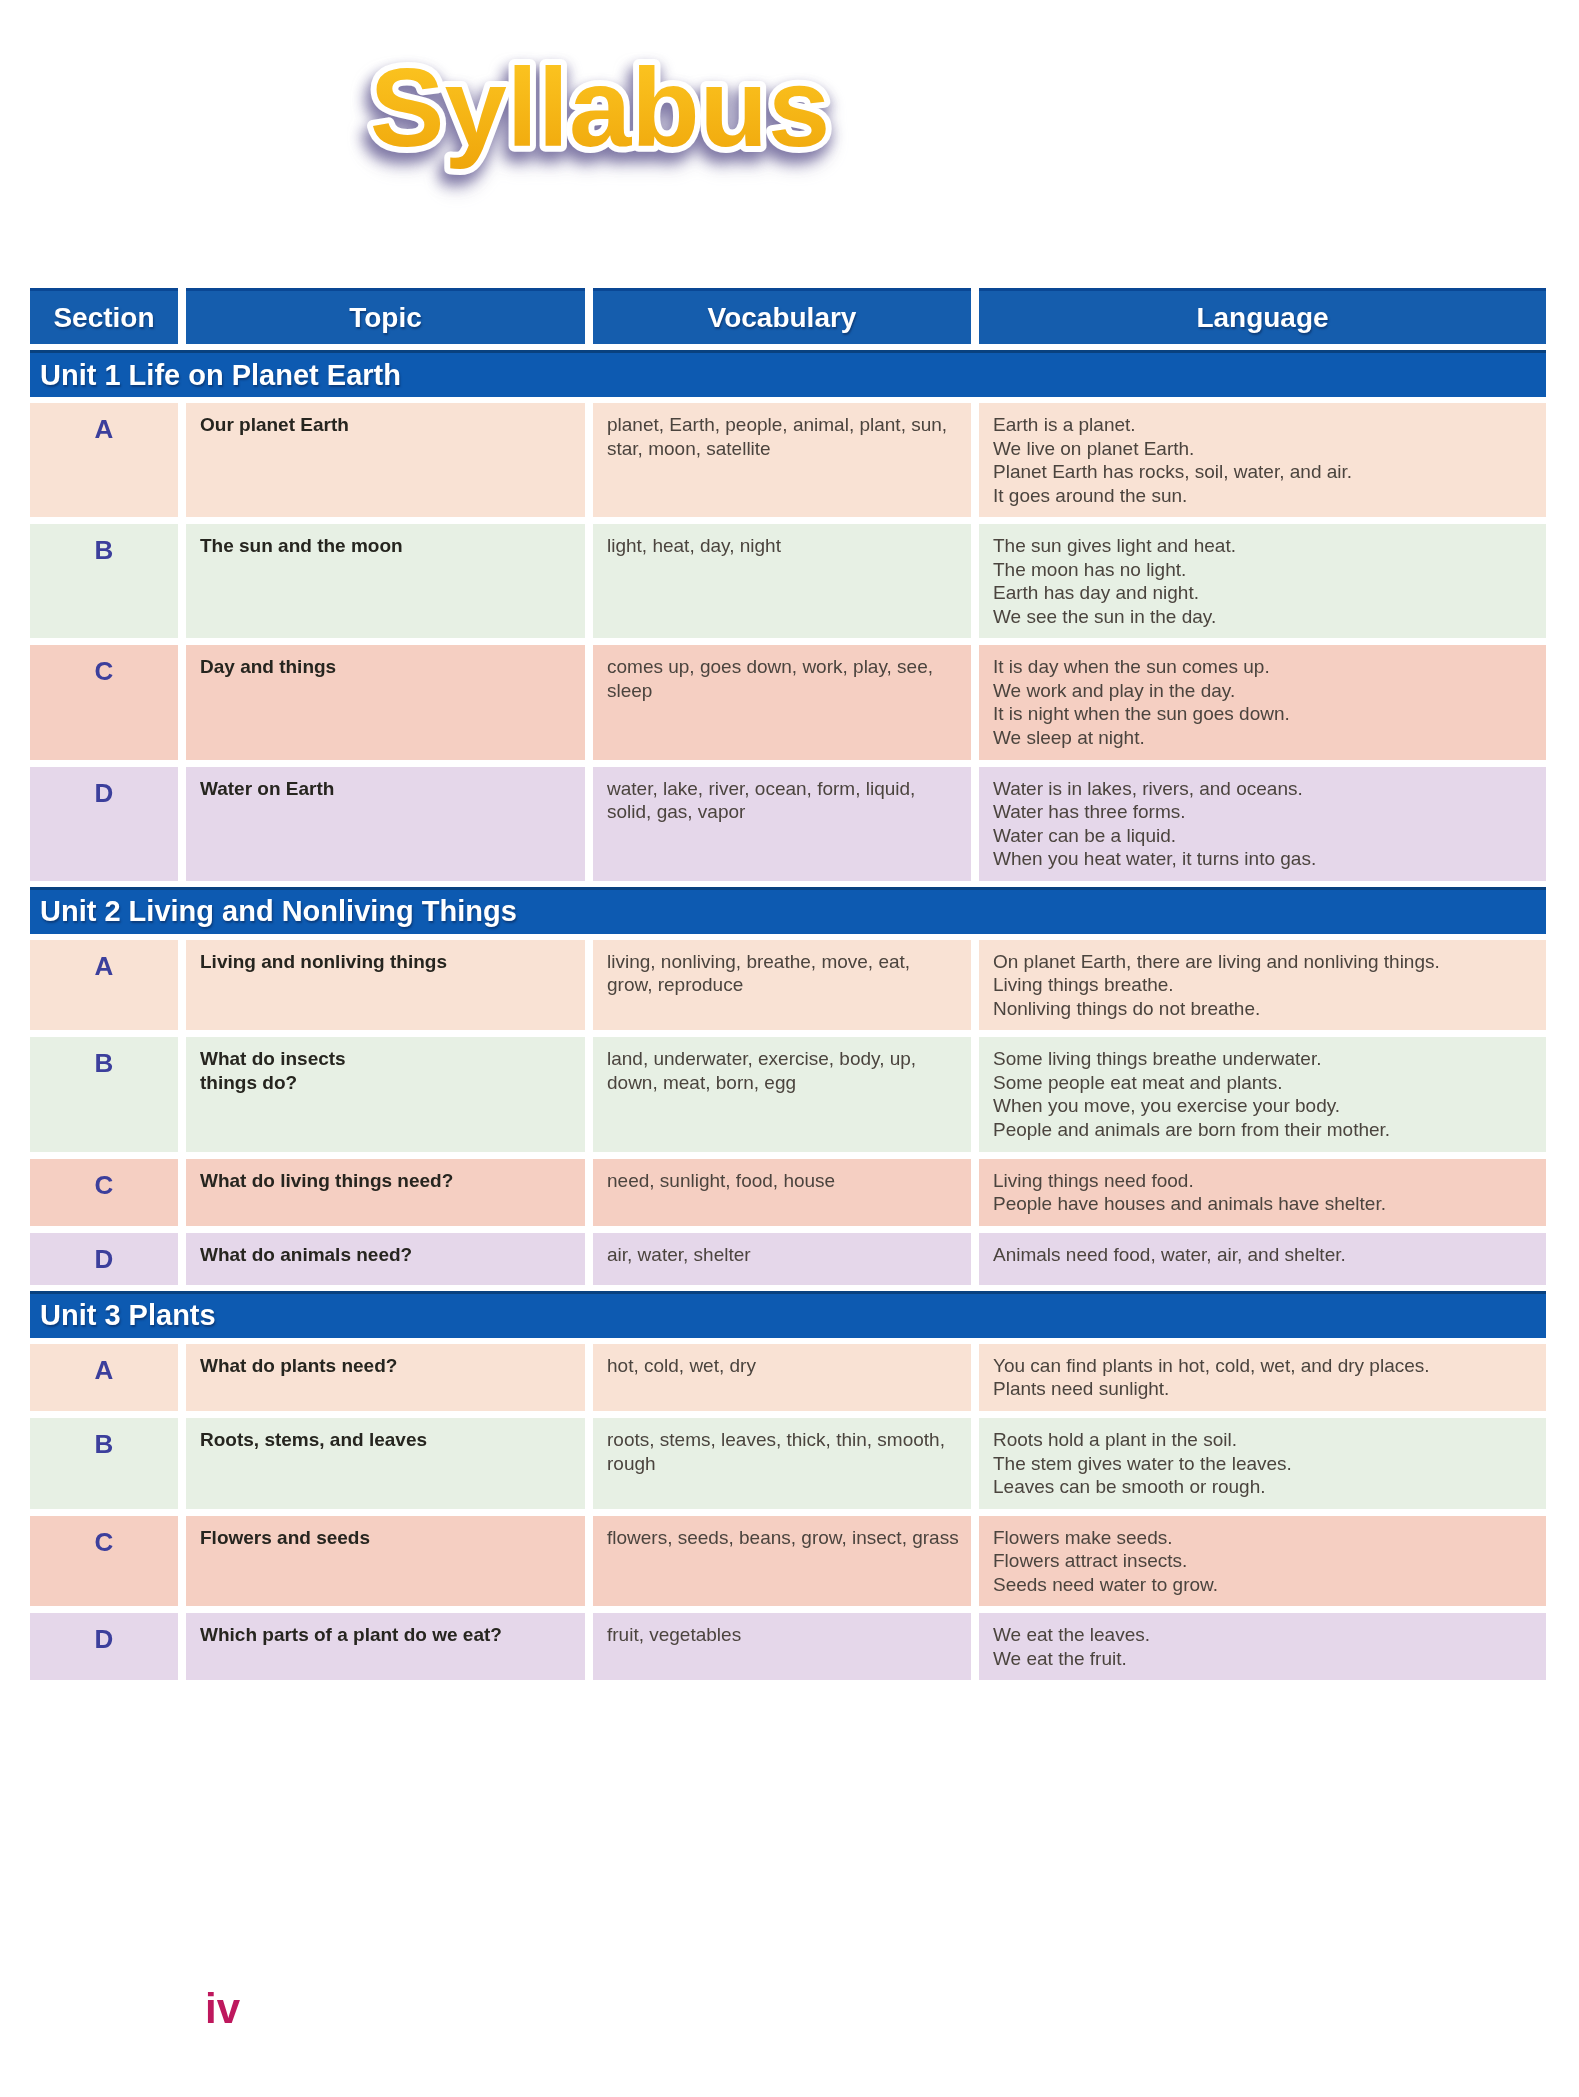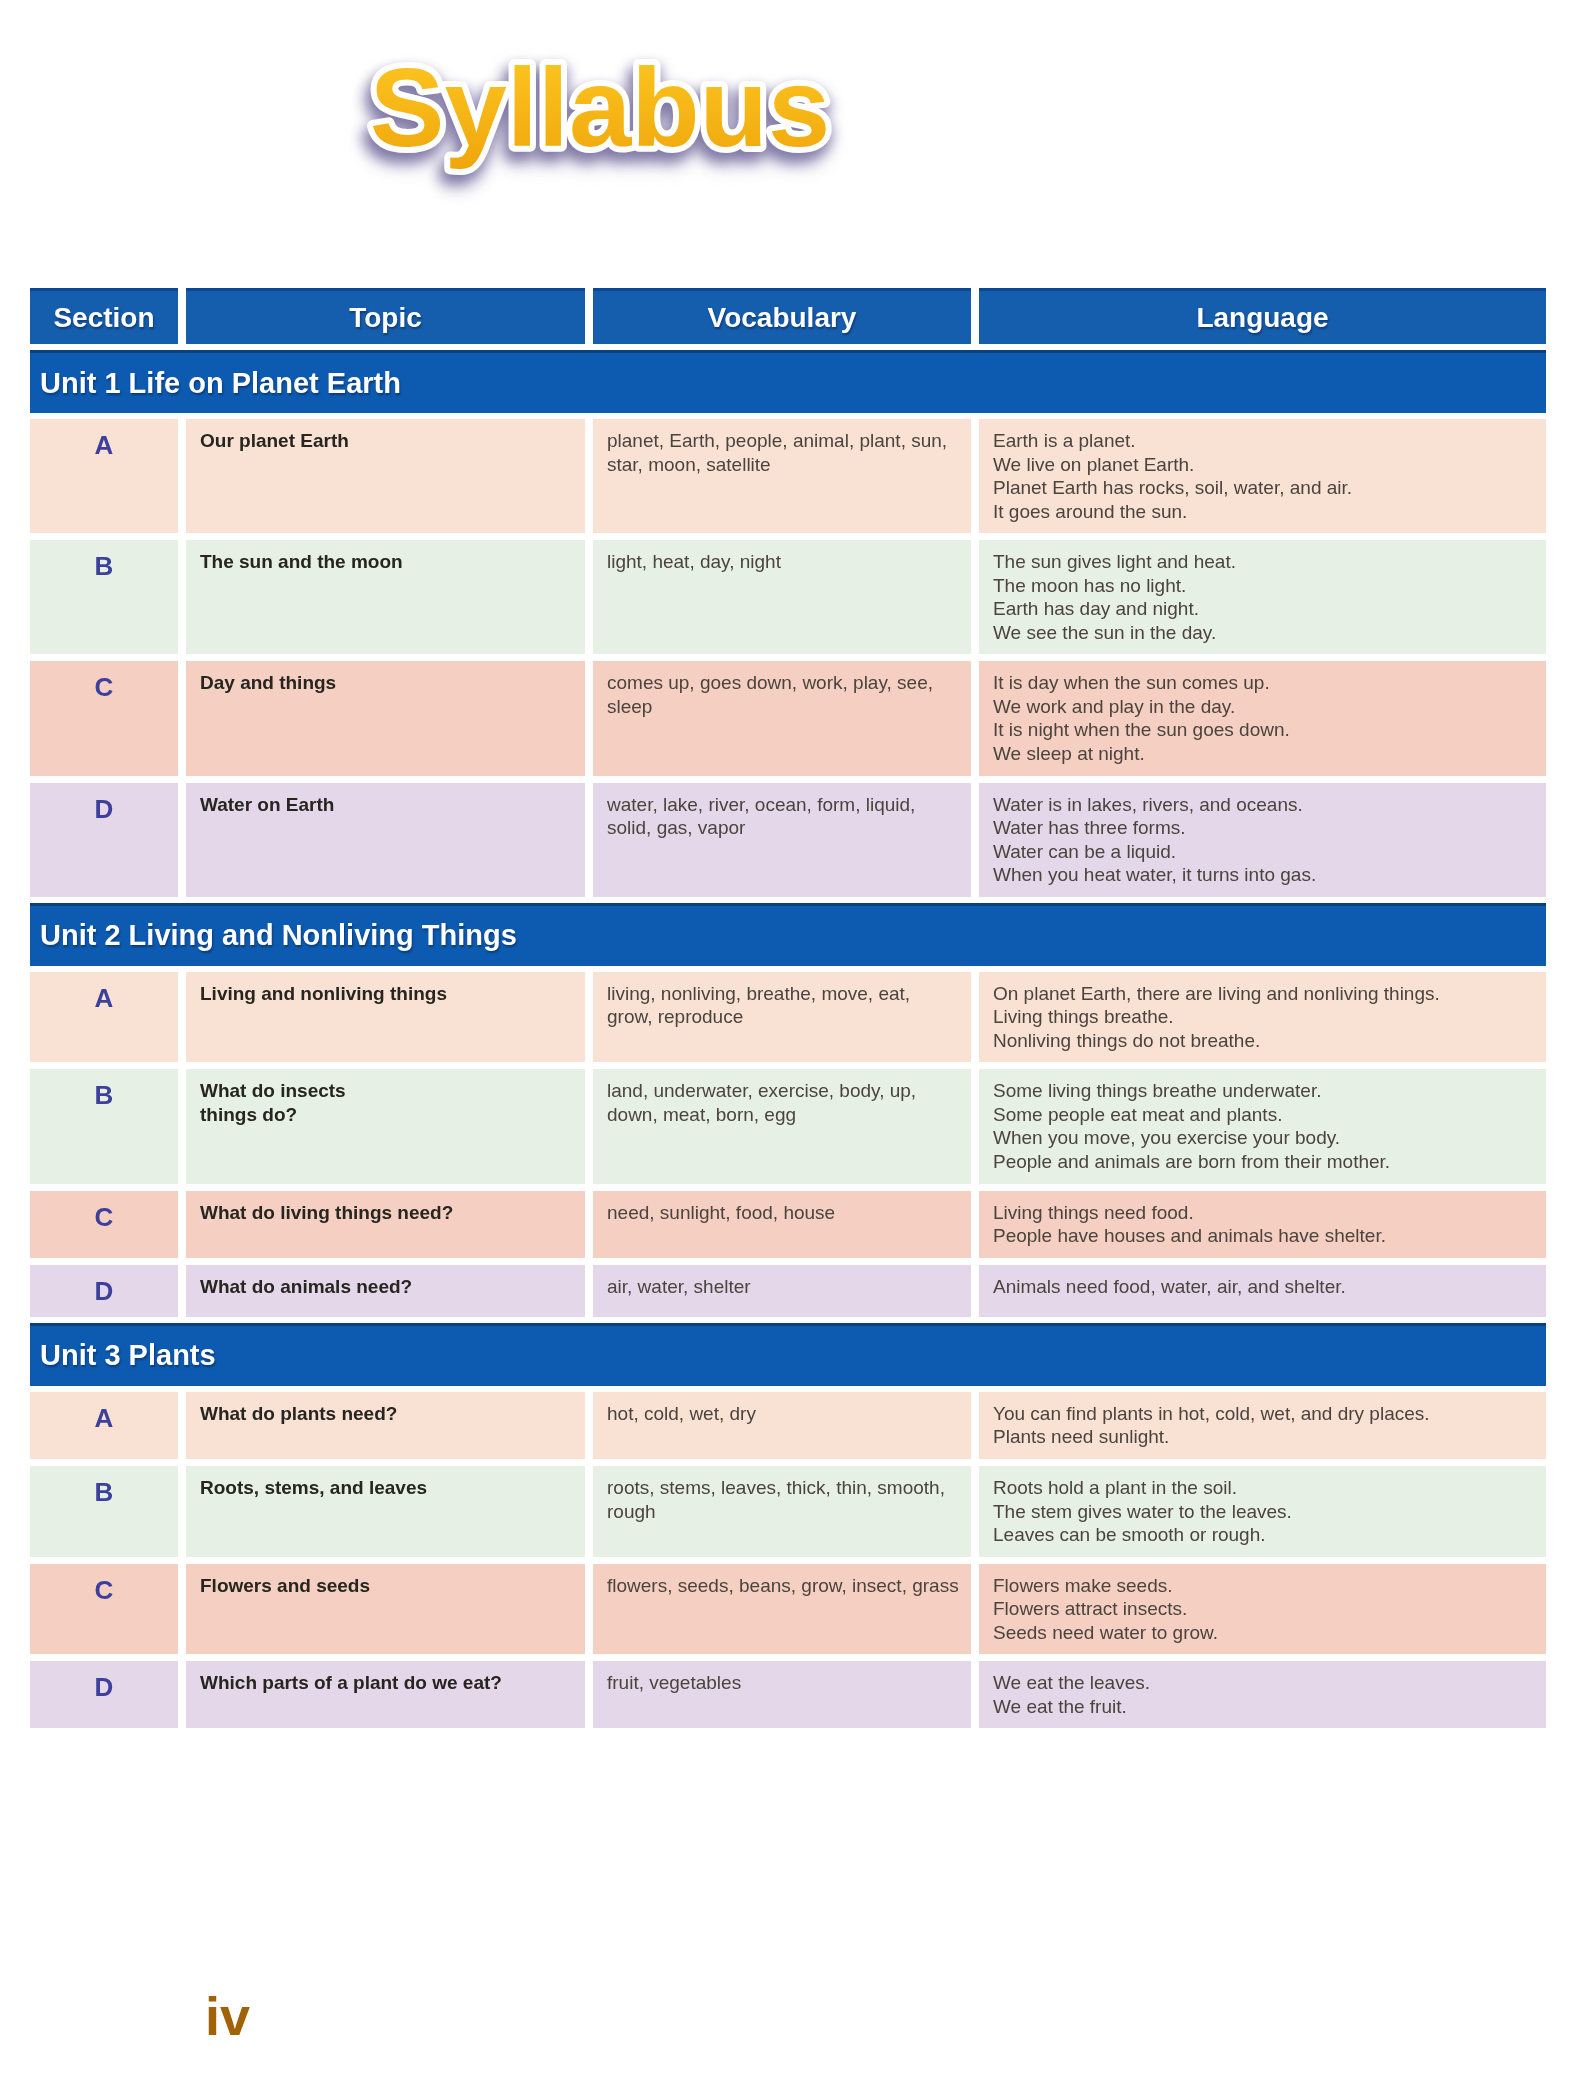--- a/index.html
+++ b/index.html
@@ -23,21 +23,21 @@
   .hcell{
     background:#155dad;color:#ffffff;font-weight:bold;font-size:28px;
     height:56px;display:flex;align-items:center;justify-content:center;
     text-shadow:1px 2px 2px rgba(10,30,70,.5);
     border-top:3px solid #0a4794;
     box-sizing:border-box;
   }
   .unit-banner{
     margin-top:6px;
     background:#0d5ab1;color:#ffffff;font-weight:bold;font-size:29px;
-    height:63px;display:flex;align-items:center;padding-left:10px;
+    height:47px;display:flex;align-items:center;padding-left:10px;
     text-shadow:1px 2px 2px rgba(10,30,70,.5);
     border-top:3px solid #09417f;
     box-sizing:border-box;
   }
   .rows{display:flex;flex-direction:column;row-gap:7px;margin-top:6px;}
   .cell{
     padding:10px 12px 10px 14px;
     font-size:19px;line-height:1.24;color:#4b443e;
     white-space:pre-line;
     box-sizing:border-box;
@@ -47,21 +47,21 @@
     padding-left:0;padding-right:0;
   }
   .cell.topic{font-weight:bold;color:#26251f;}
   .theme-peach .cell{background:#f9e2d4;}
   .theme-green .cell{background:#e7f0e4;}
   .theme-pink .cell{background:#f5cfc2;}
   .theme-lavender .cell{background:#e5d7ea;}
   
   .page-number{
     position:absolute;left:205px;top:1985px;
-    font-size:54px;font-weight:600;color:#a16207;
+    font-size:42px;font-weight:600;color:#be185d;
   }
 </style>
 </head>
 <body>
 
 <div class="title-wrap">
   <svg class="title-svg" width="730" height="190" viewBox="0 0 730 190">
     <defs>
       <linearGradient id="goldgrad" x1="0" y1="0" x2="0" y2="1">
         <stop offset="0" stop-color="#fdc823"></stop>

